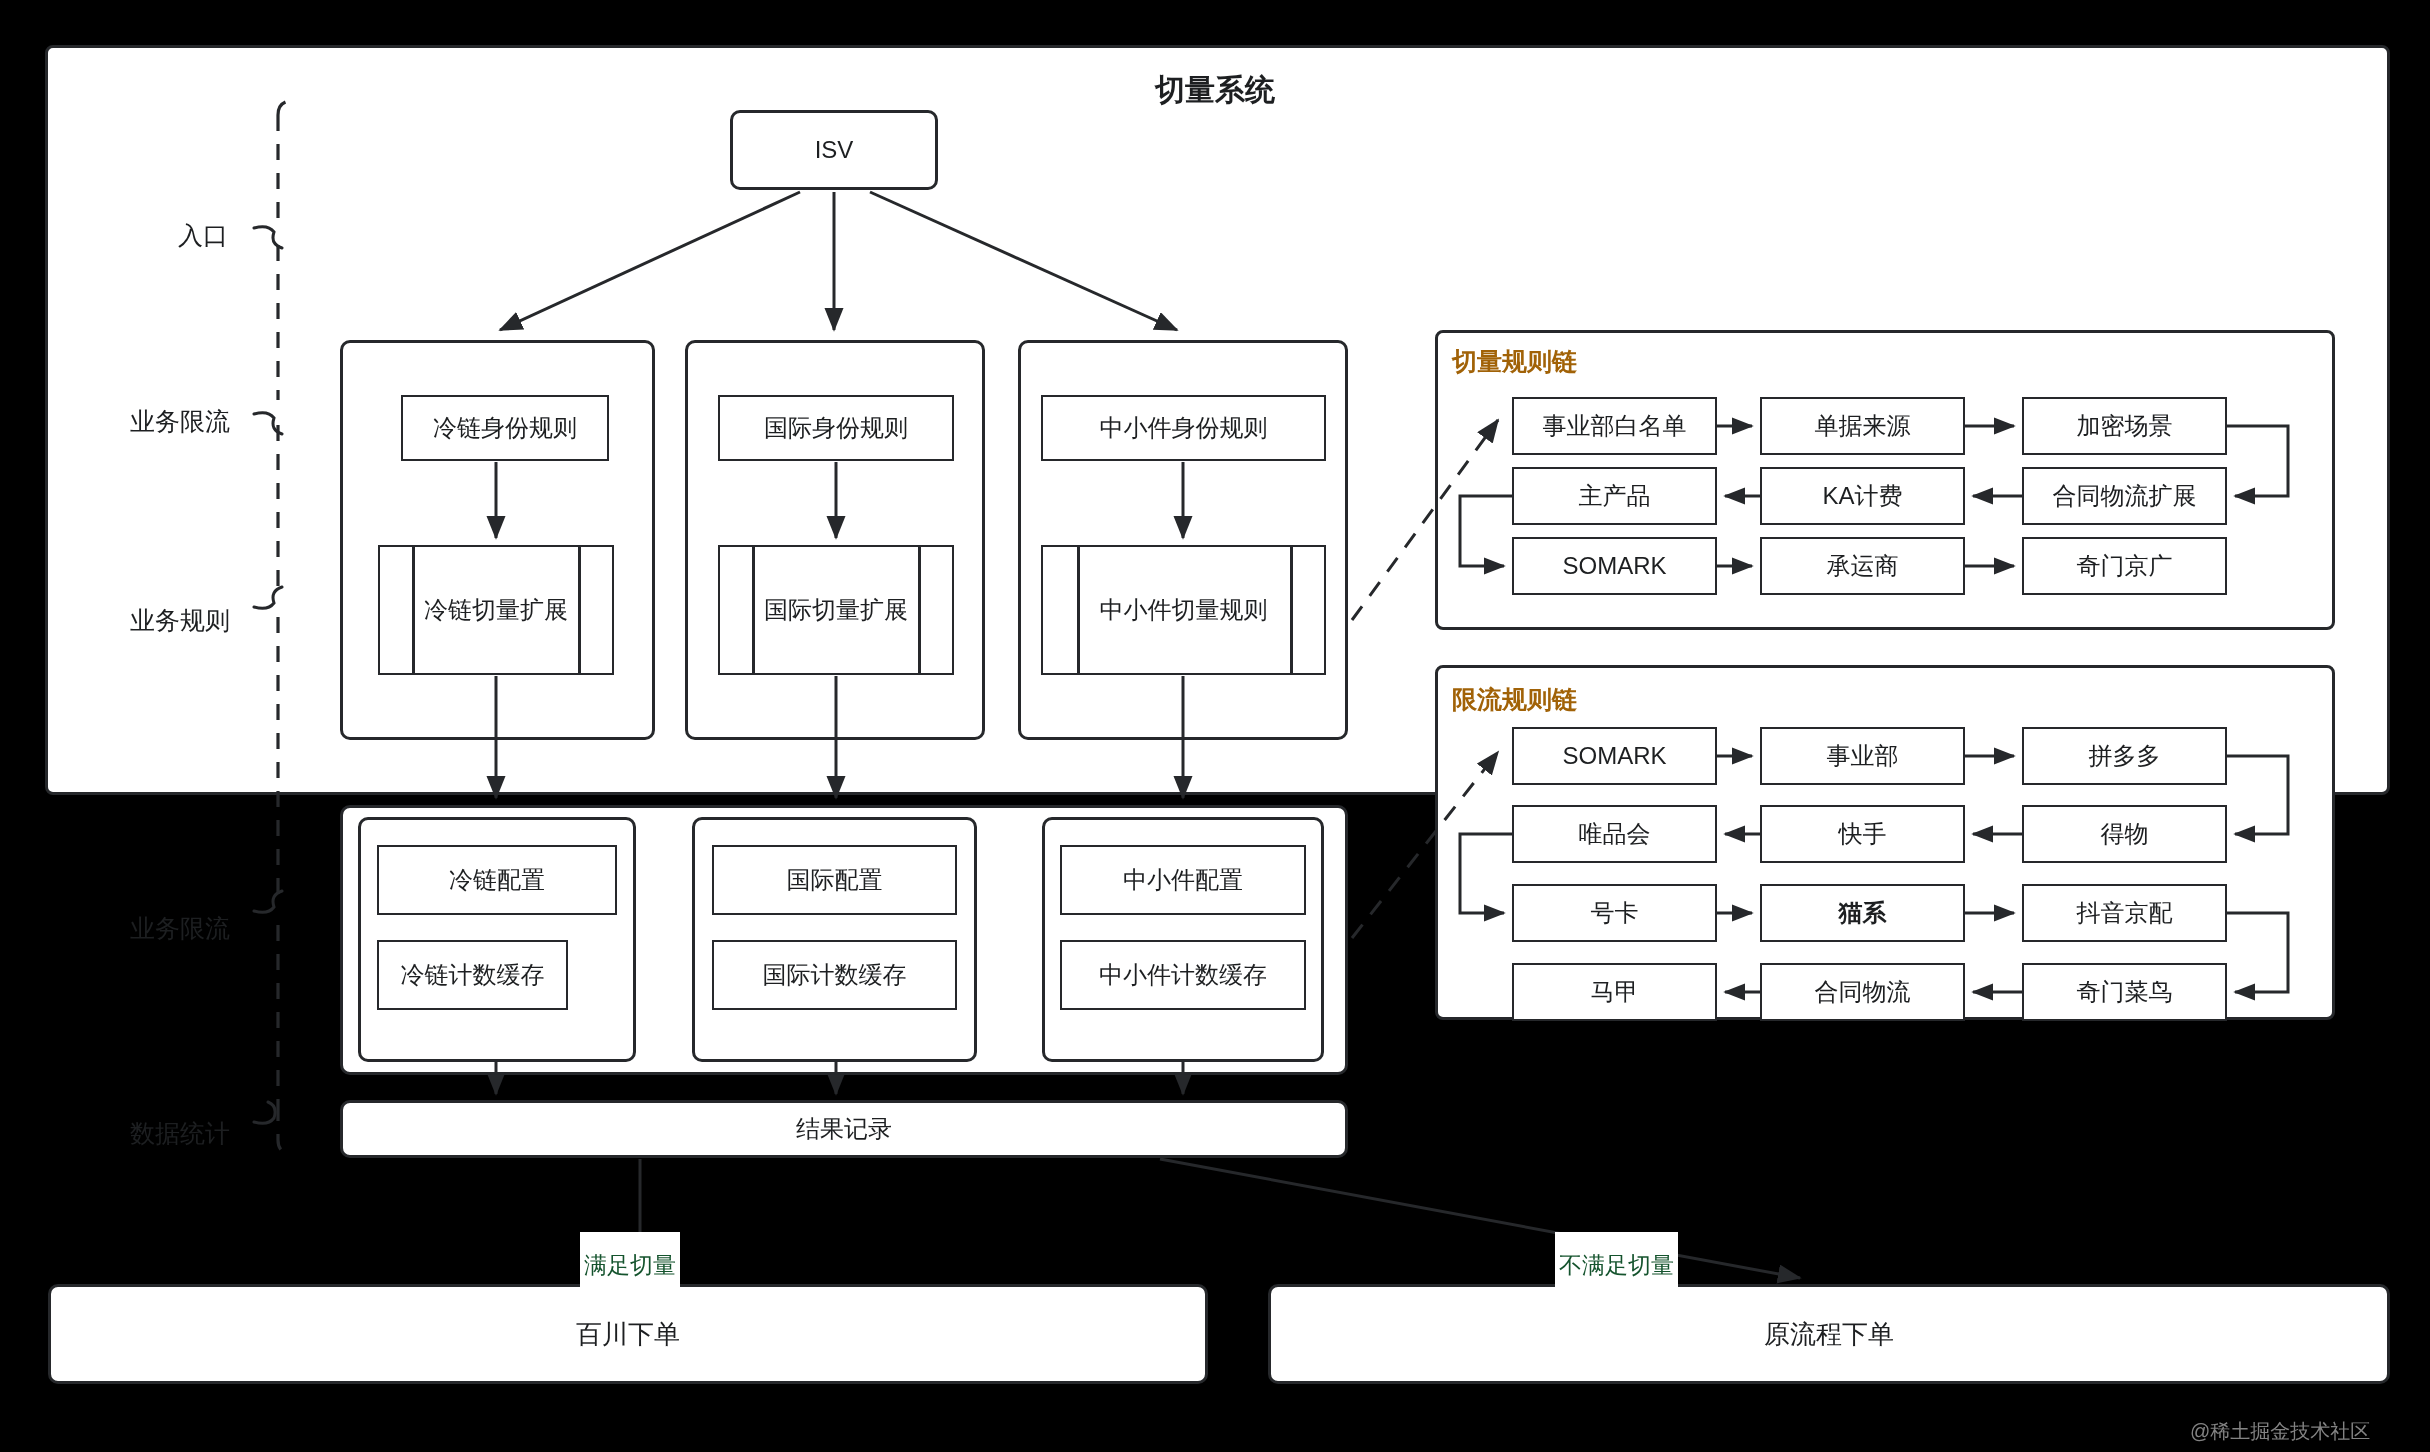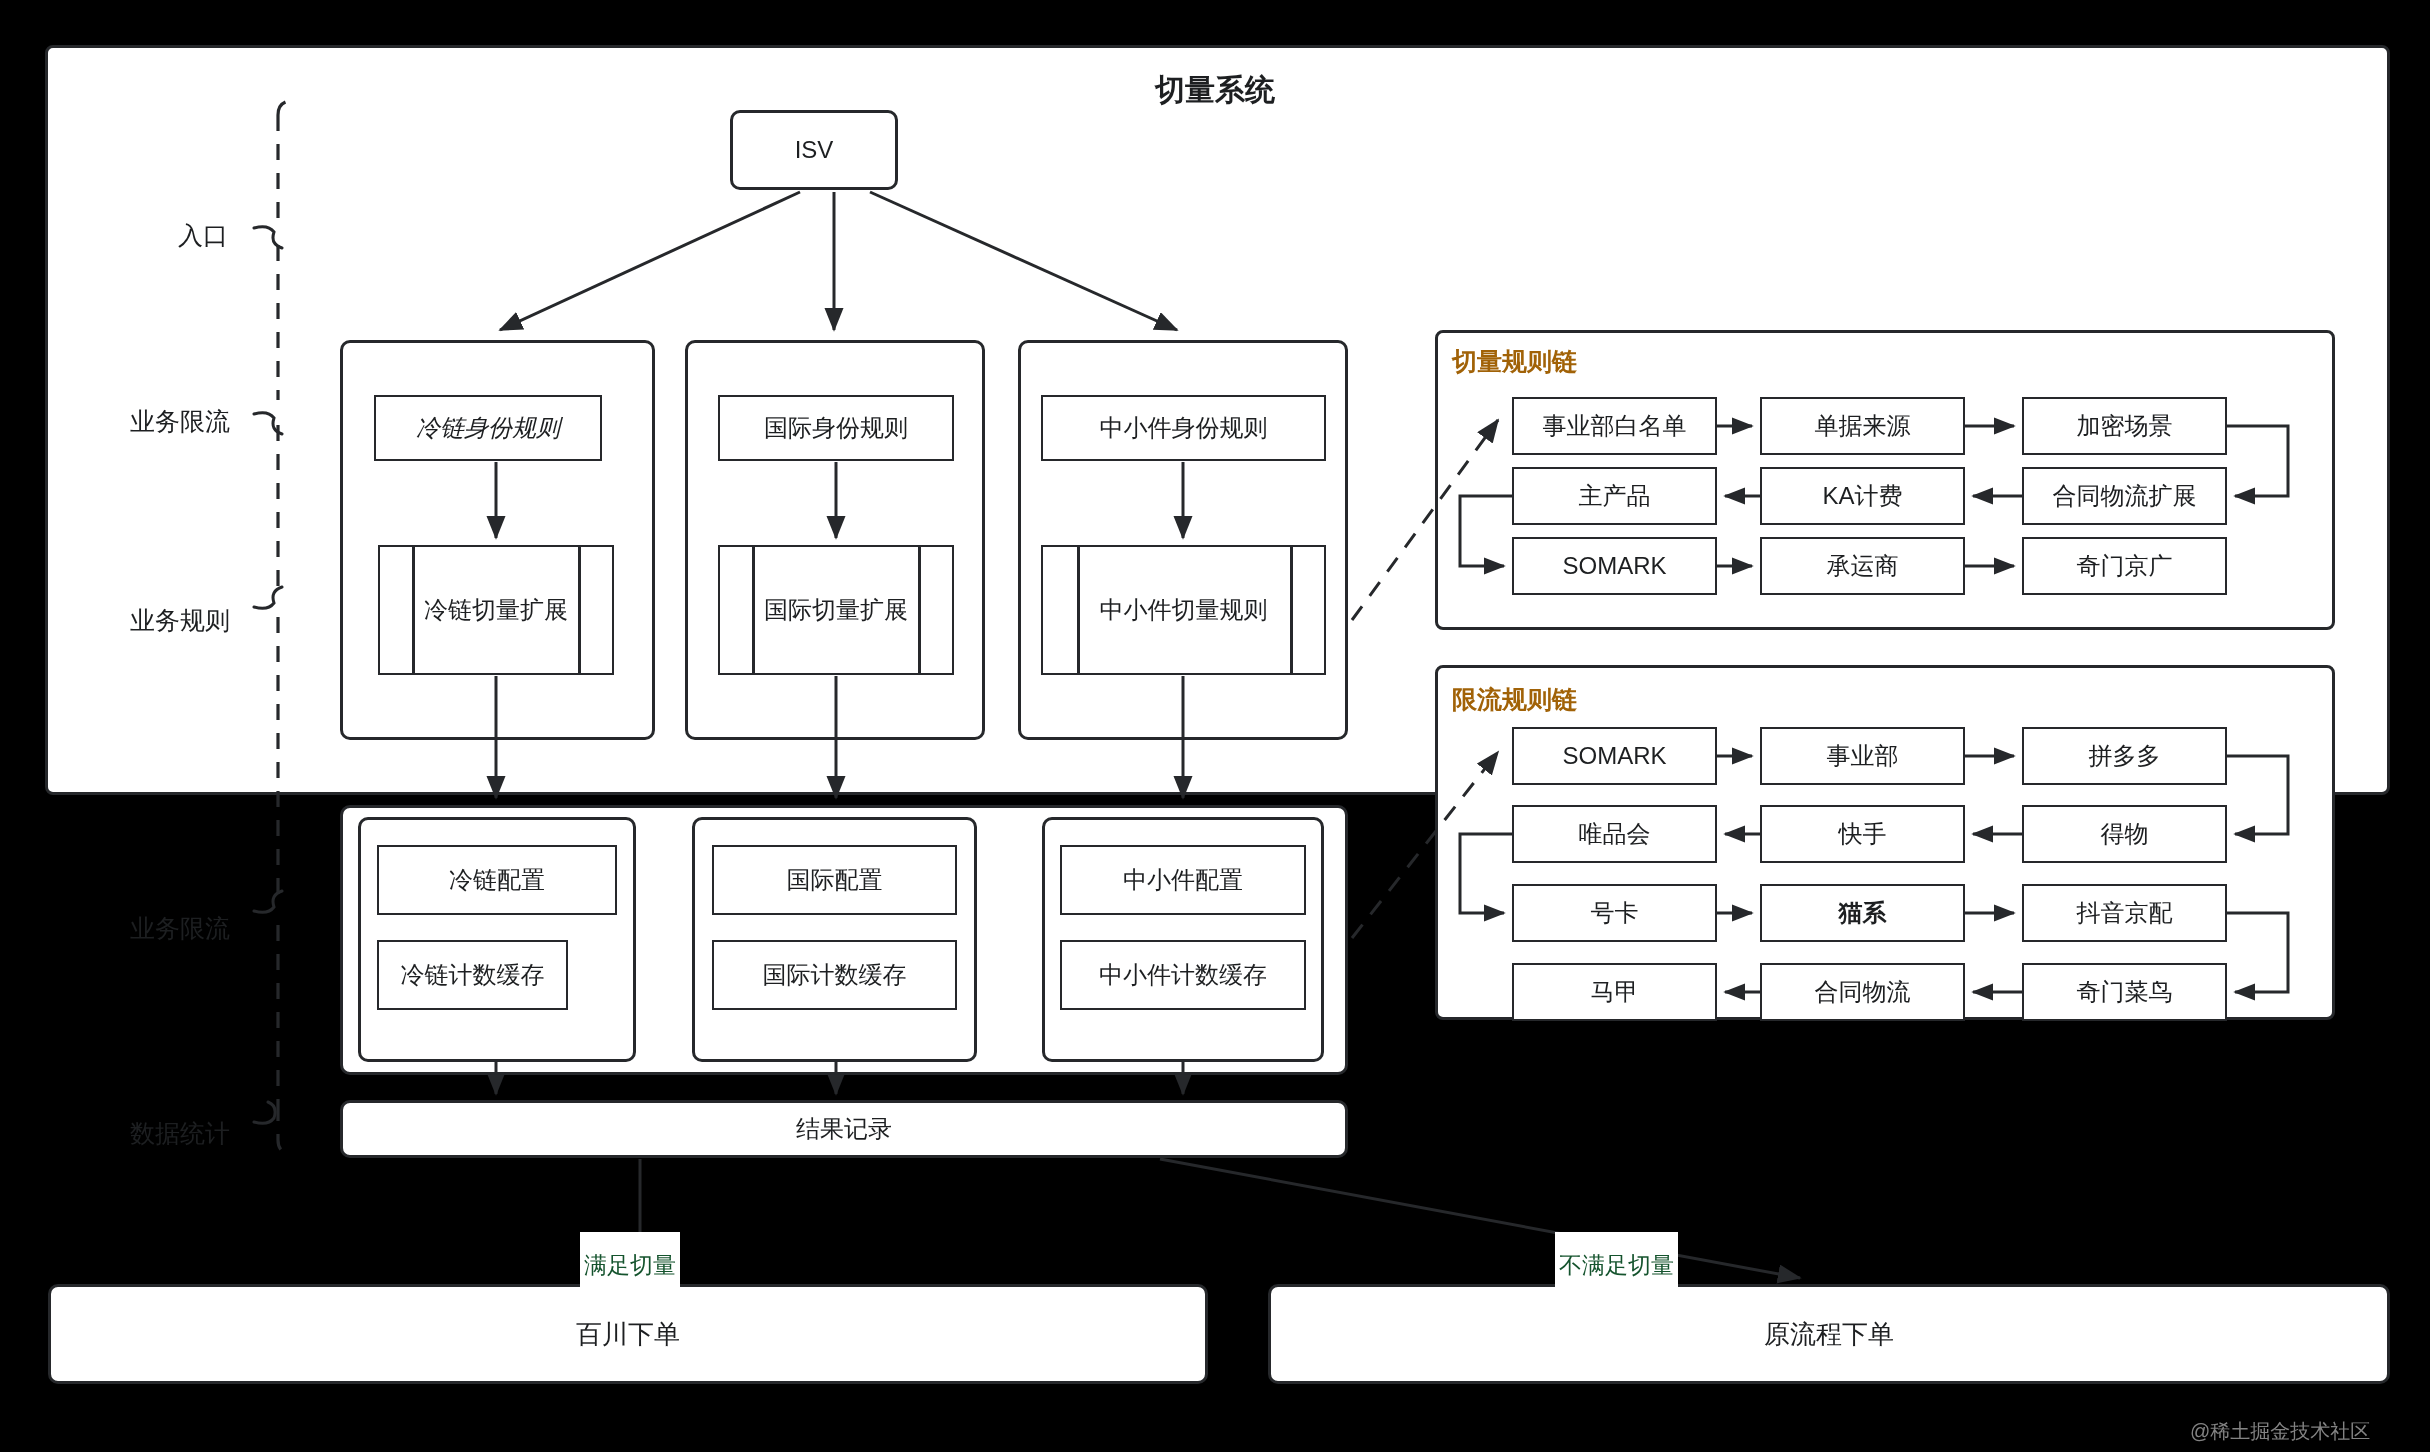--- a/index.html
+++ b/index.html
@@ -100,27 +100,27 @@
   <div class="panel" style="left:45px; top:45px; width:2345px; height:750px;"></div>
 
   <div id="title" style="left:1155px; top:70px;">切量系统</div>
 
   <div class="label stage-label" style="left:178px; top:219px;">入口</div>
   <div class="label stage-label" style="left:130px; top:405px;">业务限流</div>
   <div class="label stage-label" style="left:130px; top:604px;">业务规则</div>
   <div class="label stage-label" style="left:130px; top:912px;">业务限流</div>
   <div class="label stage-label" style="left:130px; top:1117px;">数据统计</div>
 
-  <div class="box rounded" style="left:730px; top:110px; width:168px; height:80px;">ISV</div>
+  <div class="box rounded" style="left:730px; top:110px; width:208px; height:80px;">ISV</div>
 
   <div class="groupbox" style="left:340px;  top:340px; width:315px; height:400px;"></div>
   <div class="groupbox" style="left:685px;  top:340px; width:300px; height:400px;"></div>
   <div class="groupbox" style="left:1018px; top:340px; width:330px; height:400px;"></div>
 
-  <div class="box thin" style="left:374px;  top:395px; width:228px; height:66px;font-style:italic;">冷链身份规则</div>
+  <div class="box thin" style="left:401px;  top:395px; width:208px; height:66px;">冷链身份规则</div>
   <div class="box thin" style="left:718px;  top:395px; width:236px; height:66px;">国际身份规则</div>
   <div class="box thin" style="left:1041px; top:395px; width:285px; height:66px;">中小件身份规则</div>
 
   <div class="box thin" style="left:378px;  top:545px; width:236px; height:130px;">冷链切量扩展</div>
   <div class="divider" style="left:412px; top:545px; height:130px;"></div>
   <div class="divider" style="left:578px; top:545px; height:130px;"></div>
 
   <div class="box thin" style="left:718px;  top:545px; width:236px; height:130px;">国际切量扩展</div>
   <div class="divider" style="left:752px; top:545px; height:130px;"></div>
   <div class="divider" style="left:918px; top:545px; height:130px;"></div>

